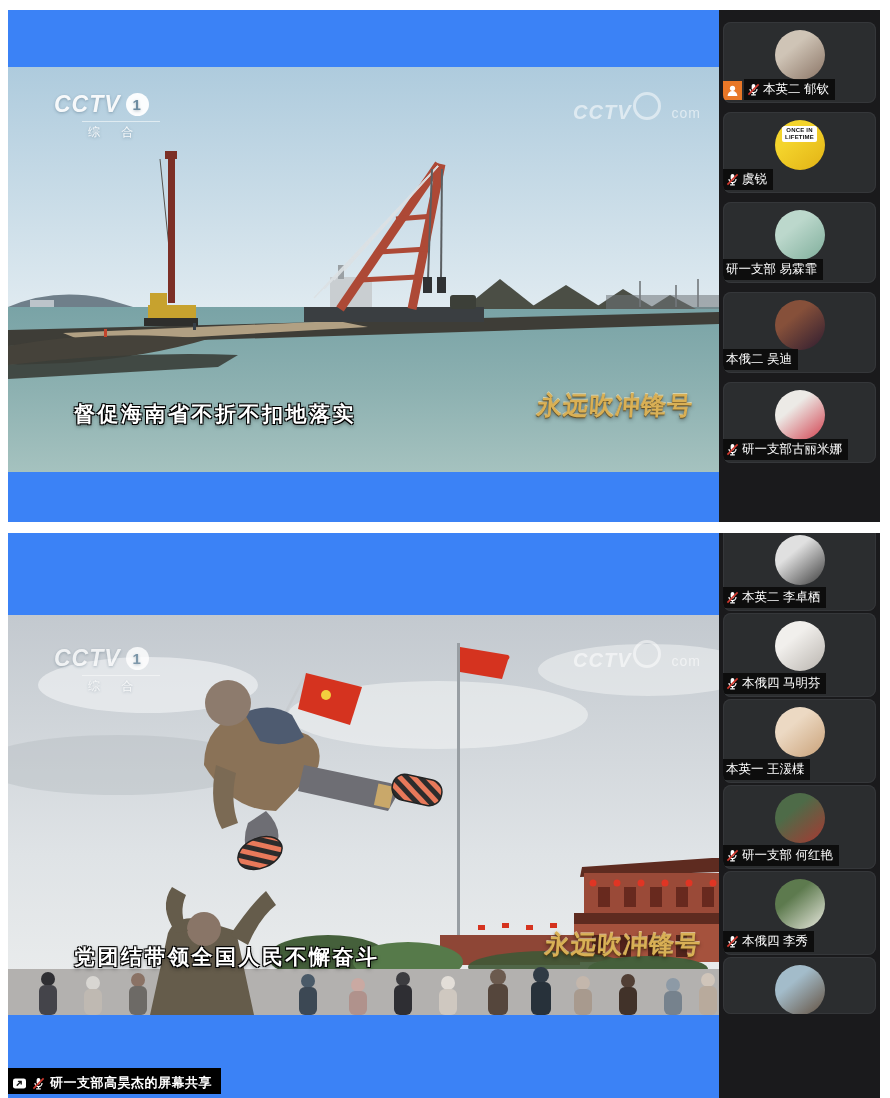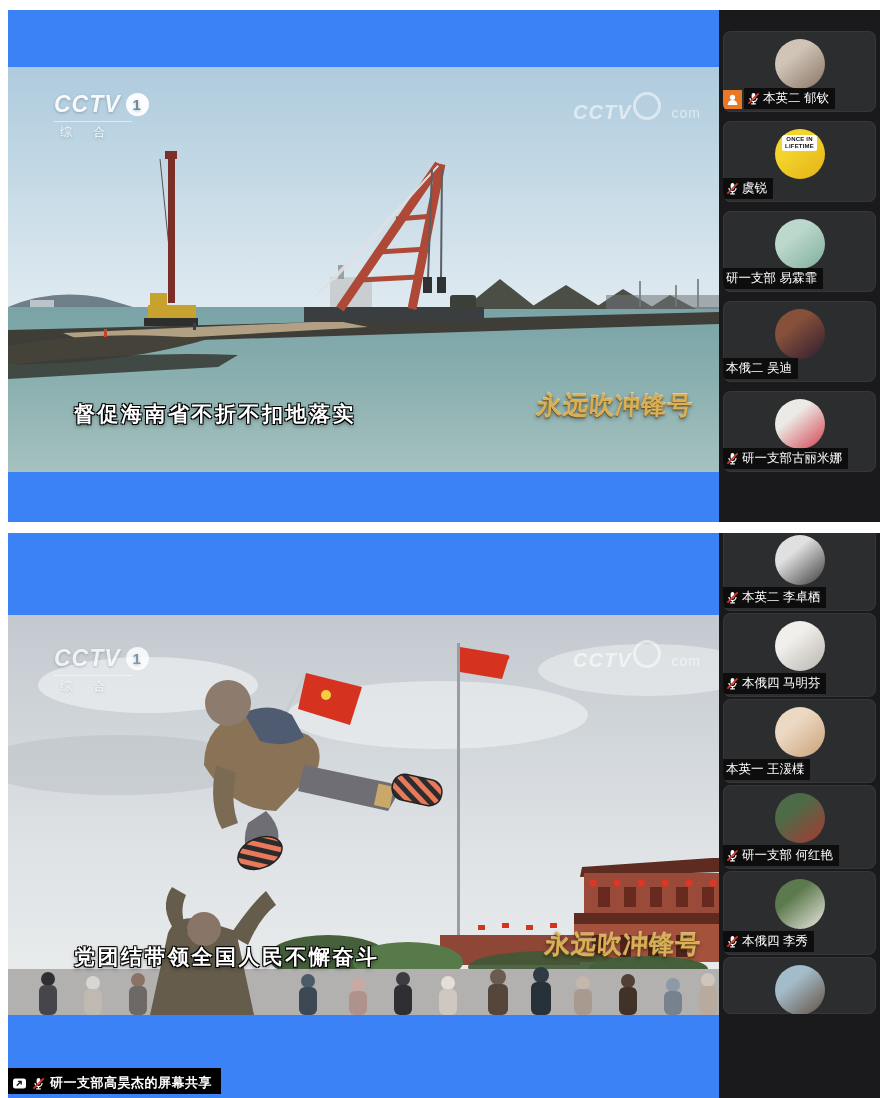--- a/index.html
+++ b/index.html
@@ -10,21 +10,21 @@
   #shotB{top:533px;height:565px;}
   .share-area{position:absolute;left:0;top:0;width:711px;height:100%;background:#3b82f6;overflow:hidden;}
   .video{position:absolute;left:0;width:711px;overflow:hidden;background:#9db6c2;}
   #videoA{top:57px;height:405px;}
   #videoB{top:82px;height:400px;}
   .scene{position:absolute;left:0;top:0;width:100%;height:100%;display:block;}
 
   
   .sidebar{position:absolute;left:711px;top:0;right:0;bottom:0;background:#1a1a1c;}
   .tiles{display:flex;flex-direction:column;height:100%;overflow:hidden;}
-  #shotA .tiles{padding-top:21px;gap:9px;}
+  #shotA .tiles{padding-top:12px;gap:9px;}
   #shotB .tiles{gap:2px;}
   .tile{flex:none;height:81px;margin:0 4px;background:#2b2d2f;border-radius:8px;position:relative;overflow:hidden;
         box-shadow:inset 0 0 0 1px #35373a;}
   #shotB .tile{height:84px;}
   #shotB .tile:first-child{margin-top:-6px;}
   #shotB .tile:last-child{height:57px;}
   .avatar{position:absolute;left:50%;top:8px;transform:translateX(-50%);width:50px;height:50px;border-radius:50%;
           overflow:hidden;display:flex;flex-direction:column;align-items:center;justify-content:flex-start;}
   .av-chip{display:none;background:#ffffff;color:#111;font-weight:bold;font-size:6px;line-height:1.15;
            padding:1px 3px;border-radius:2px;text-align:center;margin-top:6px;letter-spacing:.2px;}
@@ -32,21 +32,21 @@
   .badge{flex:none;width:19px;height:19px;background:#e87727;display:flex;align-items:center;justify-content:center;}
   .plabel{display:flex;align-items:center;gap:3px;background:rgba(9,9,9,.88);padding:2px 6px 2px 3px;
           font-size:12.5px;color:#fff;white-space:nowrap;overflow:hidden;max-width:140px;}
   .mic{flex:none;display:block;}
 
   
   .cctv-logo{position:absolute;left:46px;top:24px;color:rgba(255,255,255,.92);text-shadow:0 1px 3px rgba(40,70,90,.35);}
   .logo-row{display:flex;align-items:center;gap:5px;font-weight:bold;font-style:italic;font-size:23px;letter-spacing:1px;}
   .logo-badge{width:23px;height:23px;border-radius:50%;background:rgba(255,255,255,.95);color:#6d8ba0;
               font-size:15px;font-style:normal;display:flex;align-items:center;justify-content:center;}
-  .logo-sub{margin-top:3px;font-size:12px;letter-spacing:9px;padding:2px 0 0 6px;border-top:1px solid rgba(255,255,255,.55);width:72px;}
+  .logo-sub{margin-top:3px;font-size:12px;letter-spacing:9px;padding:2px 0 0 6px;border-top:1px solid rgba(255,255,255,.55);width:72px;margin-left:28px;}
   .watermark{position:absolute;right:18px;top:34px;display:flex;align-items:center;color:rgba(255,255,255,.55);
              font-weight:bold;font-style:italic;font-size:20px;letter-spacing:1px;}
   .wm-ring{width:22px;height:22px;border:3px solid rgba(255,255,255,.5);border-radius:50%;margin:-14px 1px 0 1px;}
   .wm-com{font-size:14px;font-weight:normal;font-style:normal;margin-left:10px;}
   .subtitle{position:absolute;left:66px;bottom:44px;color:#fff;font-size:21px;font-weight:bold;letter-spacing:2.5px;
             text-shadow:-1px -1px 0 #000,1px -1px 0 #000,-1px 1px 0 #000,1px 1px 0 #000,0 2px 4px rgba(0,0,0,.6);}
   .gold-title{position:absolute;right:26px;bottom:50px;font-size:25px;font-weight:bold;letter-spacing:1px;
               color:#d9b055;transform:skewX(-4deg);
               text-shadow:0 1px 1px rgba(90,60,10,.8),0 2px 4px rgba(0,0,0,.45),0 -1px 0 rgba(255,240,190,.7);}
 

